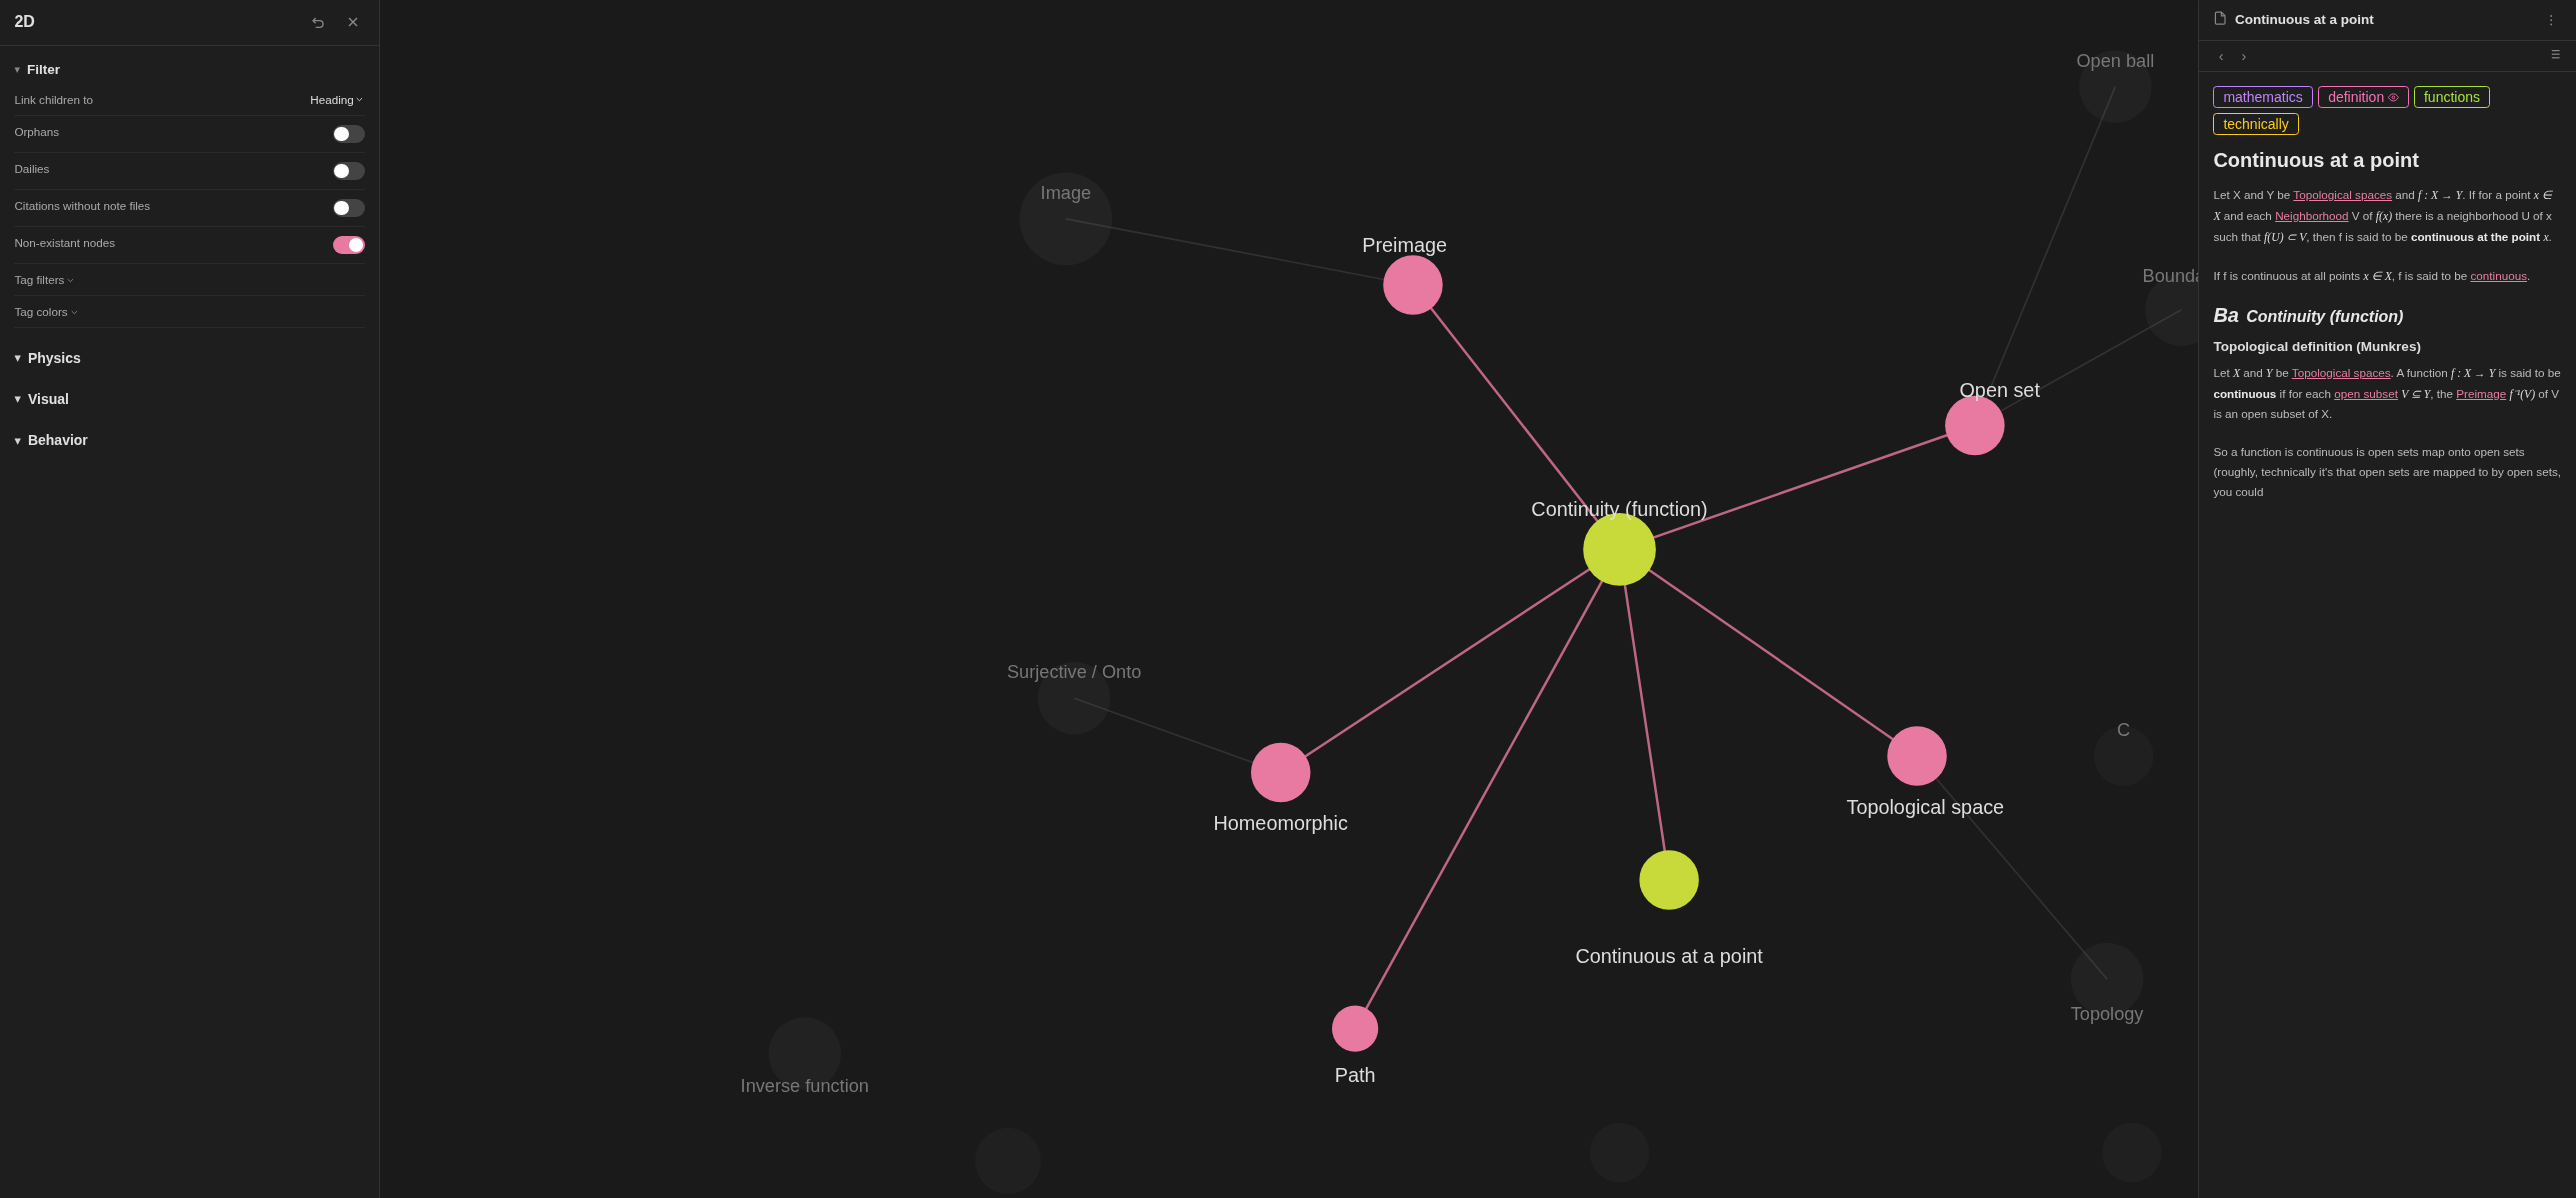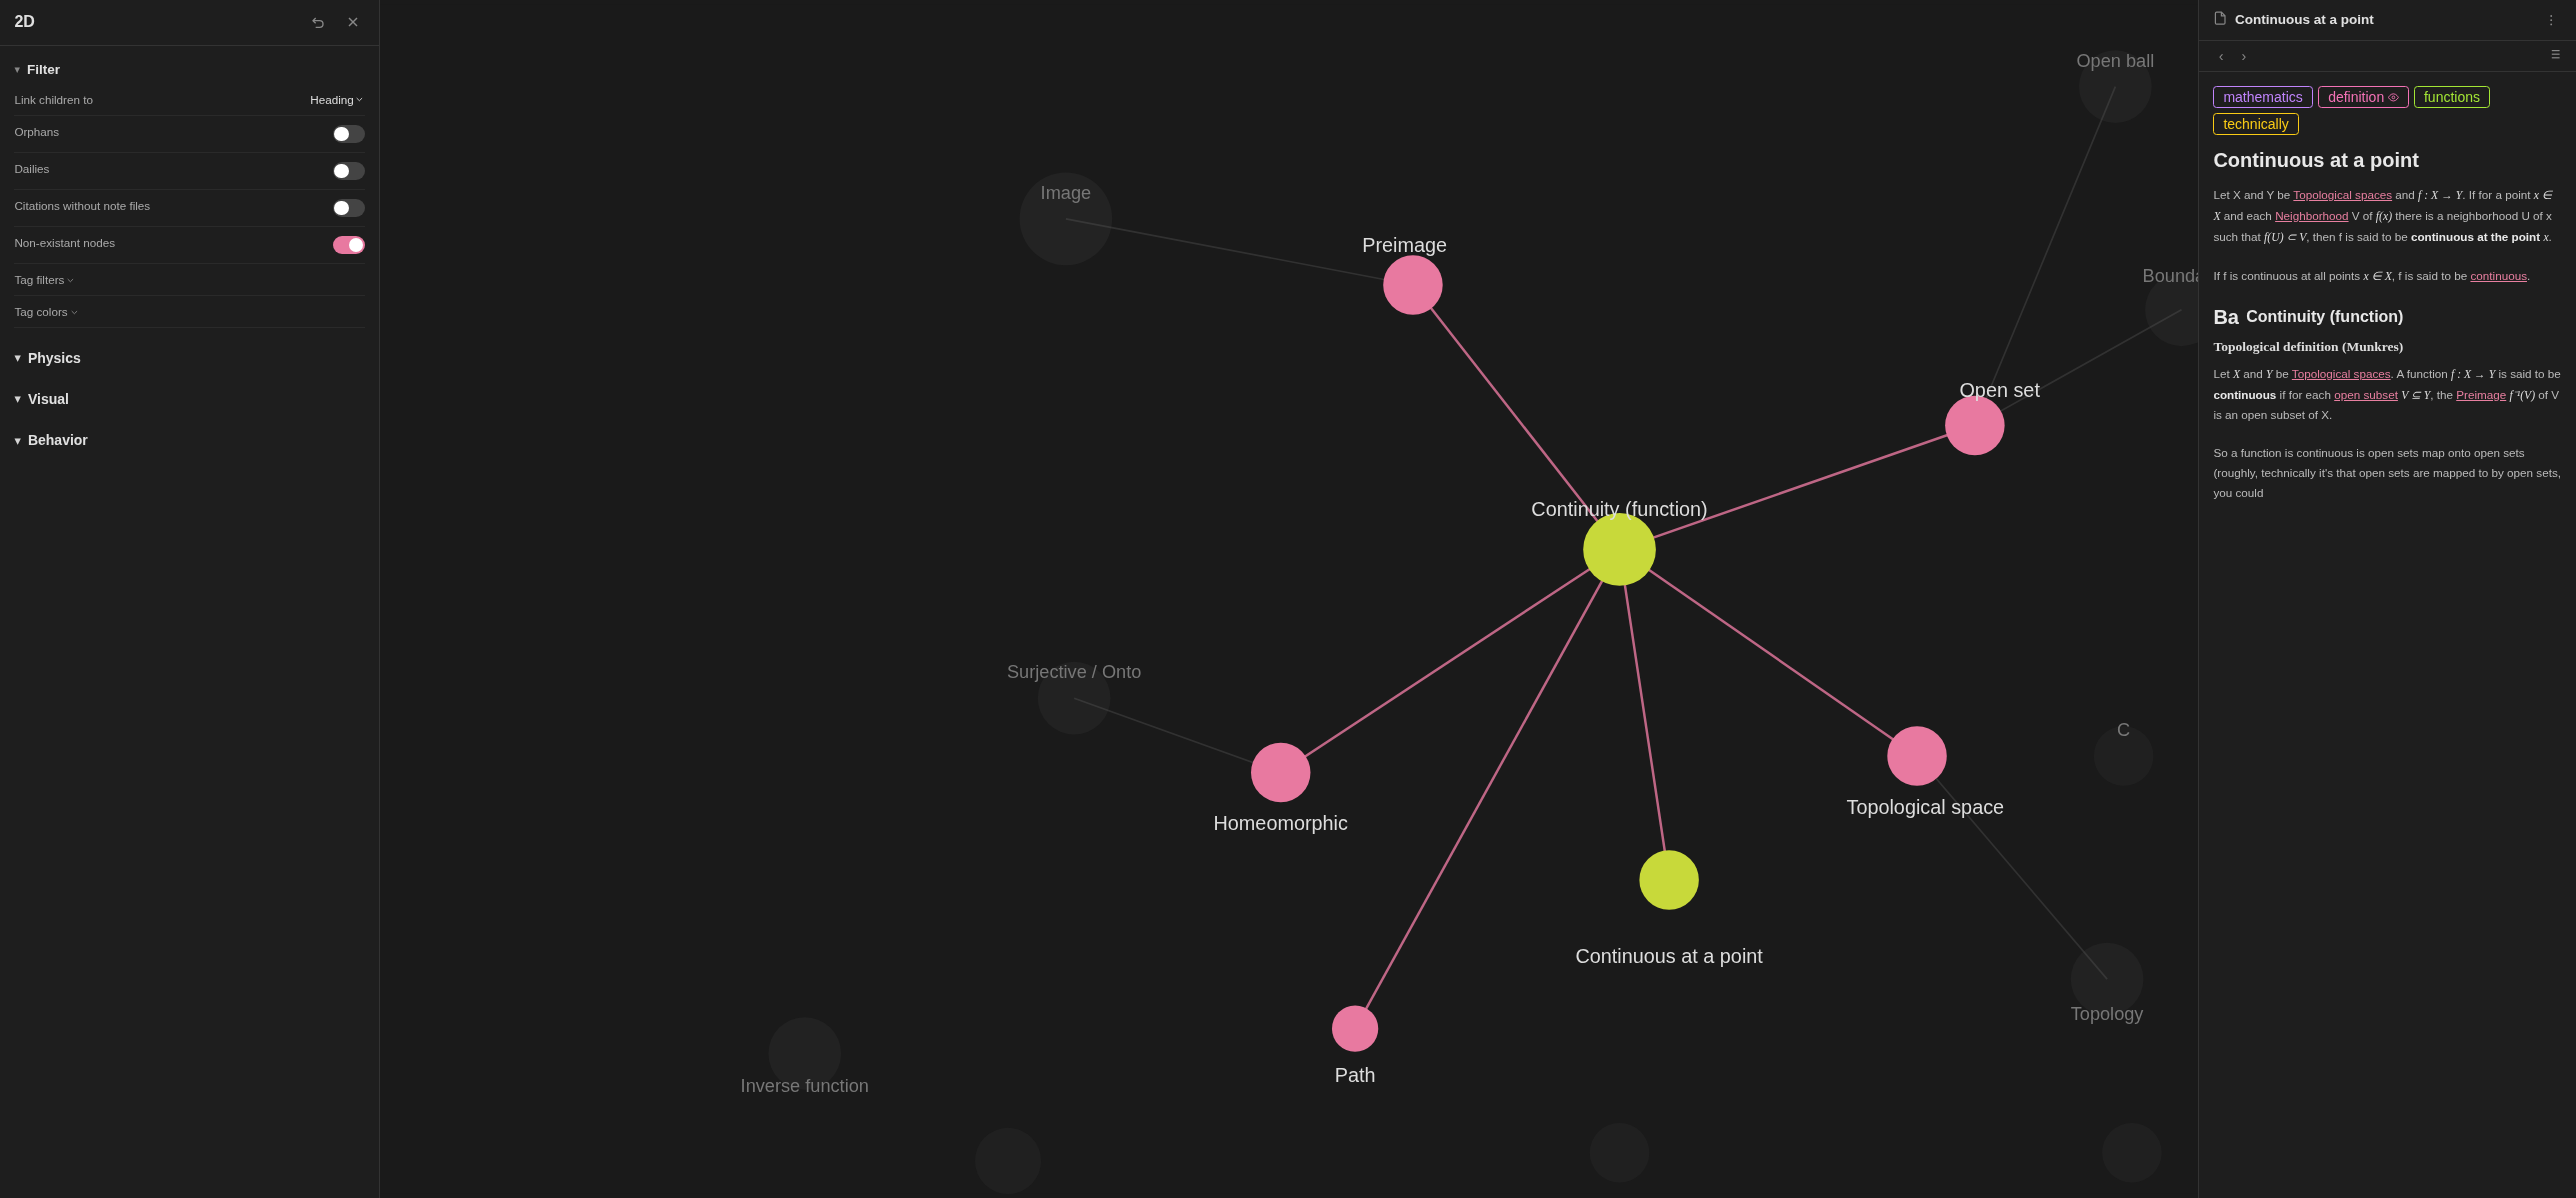--- a/index.html
+++ b/index.html
@@ -327,34 +327,34 @@
       color: #e8e8e8;
       margin-bottom: 5.4px;
       margin-top: 3.6px;
     }
 
     .sub-section-title {
       font-size: 13.5px;
       font-weight: 600;
       color: #ddd;
       margin-bottom: 9px;
-      font-family: Liberation Serif, serif;
     }
 
     .divider-letter {
       font-size: 20px;
       font-weight: 700;
       color: #e8e8e8;
       margin-right: 7.2px;
     }
 
     .section-title-row {
       display: flex;
-      align-items: center;
+      align-items: flex-start;
       margin-bottom: 7.2px;
+      font-style: italic;
     }
 
     
   </style>
 </head>
 <body>
 
 <div class="sidebar">
   <div class="sidebar-header">
     <span class="sidebar-title-2d">2D</span>

